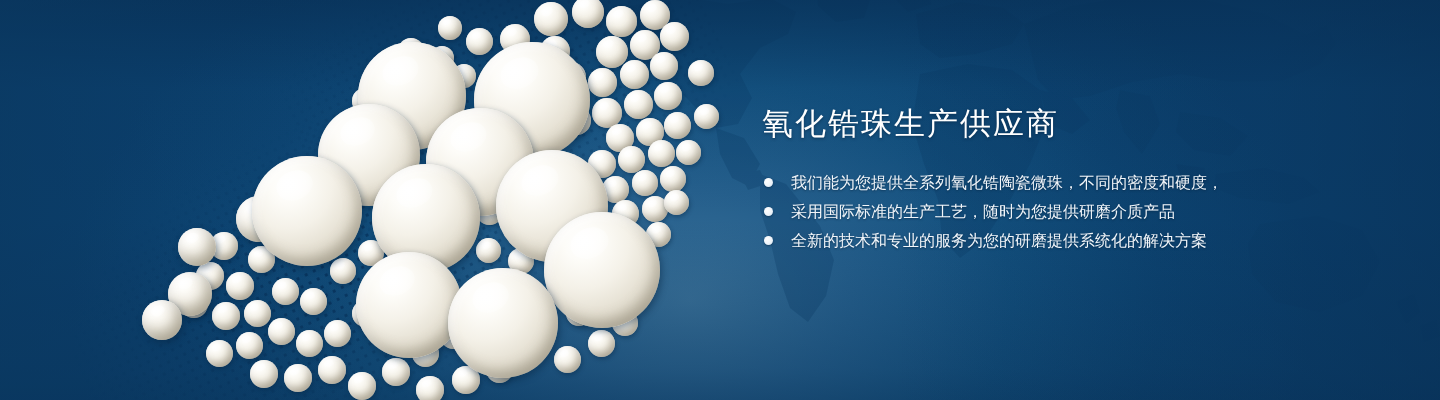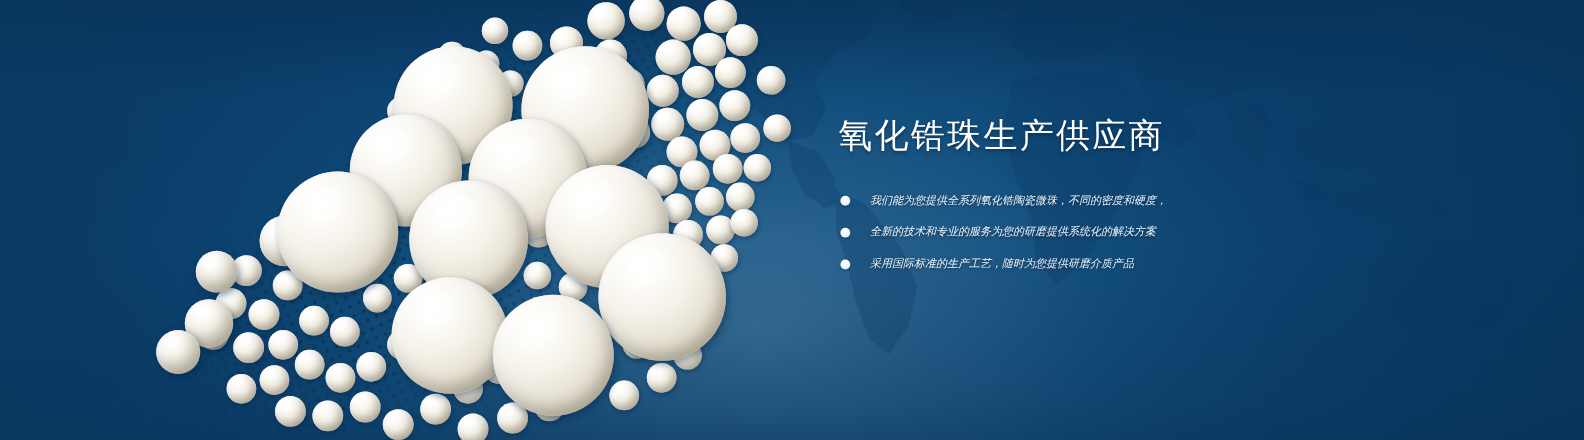--- a/index.html
+++ b/index.html
@@ -105,24 +105,23 @@
   .bullets{
     list-style:none;
     margin:26px 0 0 0;
     padding:0;
   }
   .bullet{
     position:relative;
     padding-left:29px;
     margin-bottom:4px;
     color:#f2f6fa;
-    font-size:10px;
+    font-size:16px;
     line-height:25px;
     text-shadow:0 1px 2px rgba(4,28,52,.5);
-    font-style:italic;
   }
   .bullet .dot{
     position:absolute;
     left:2px; top:8px;
     width:9px; height:9px;
     border-radius:50%;
     background:radial-gradient(circle at 35% 32%, #ffffff 0%, #eef4fa 55%, #c9d9e8 100%);
     box-shadow:0 1px 2px rgba(4,28,52,.45);
   }
   .bullet .line2{ display:block; }
@@ -294,22 +293,22 @@
   <div class="content">
     <h1 class="title">氧化锆珠生产供应商</h1>
 
     <ul class="bullets">
       <li class="bullet">
         <span class="dot"></span>
         <span>我们能为您提供全系列氧化锆陶瓷微珠，不同的密度和硬度，</span>
       </li>
       <li class="bullet">
         <span class="dot"></span>
-        <span>全新的技术和专业的服务为您的研磨提供系统化的解决方案</span>
+        <span>采用国际标准的生产工艺，随时为您提供研磨介质产品</span>
       </li>
       <li class="bullet">
         <span class="dot"></span>
-        <span>采用国际标准的生产工艺，随时为您提供研磨介质产品</span>
+        <span>全新的技术和专业的服务为您的研磨提供系统化的解决方案</span>
       </li>
     </ul>
   </div>
 
 </div>
 
 </body></html>

